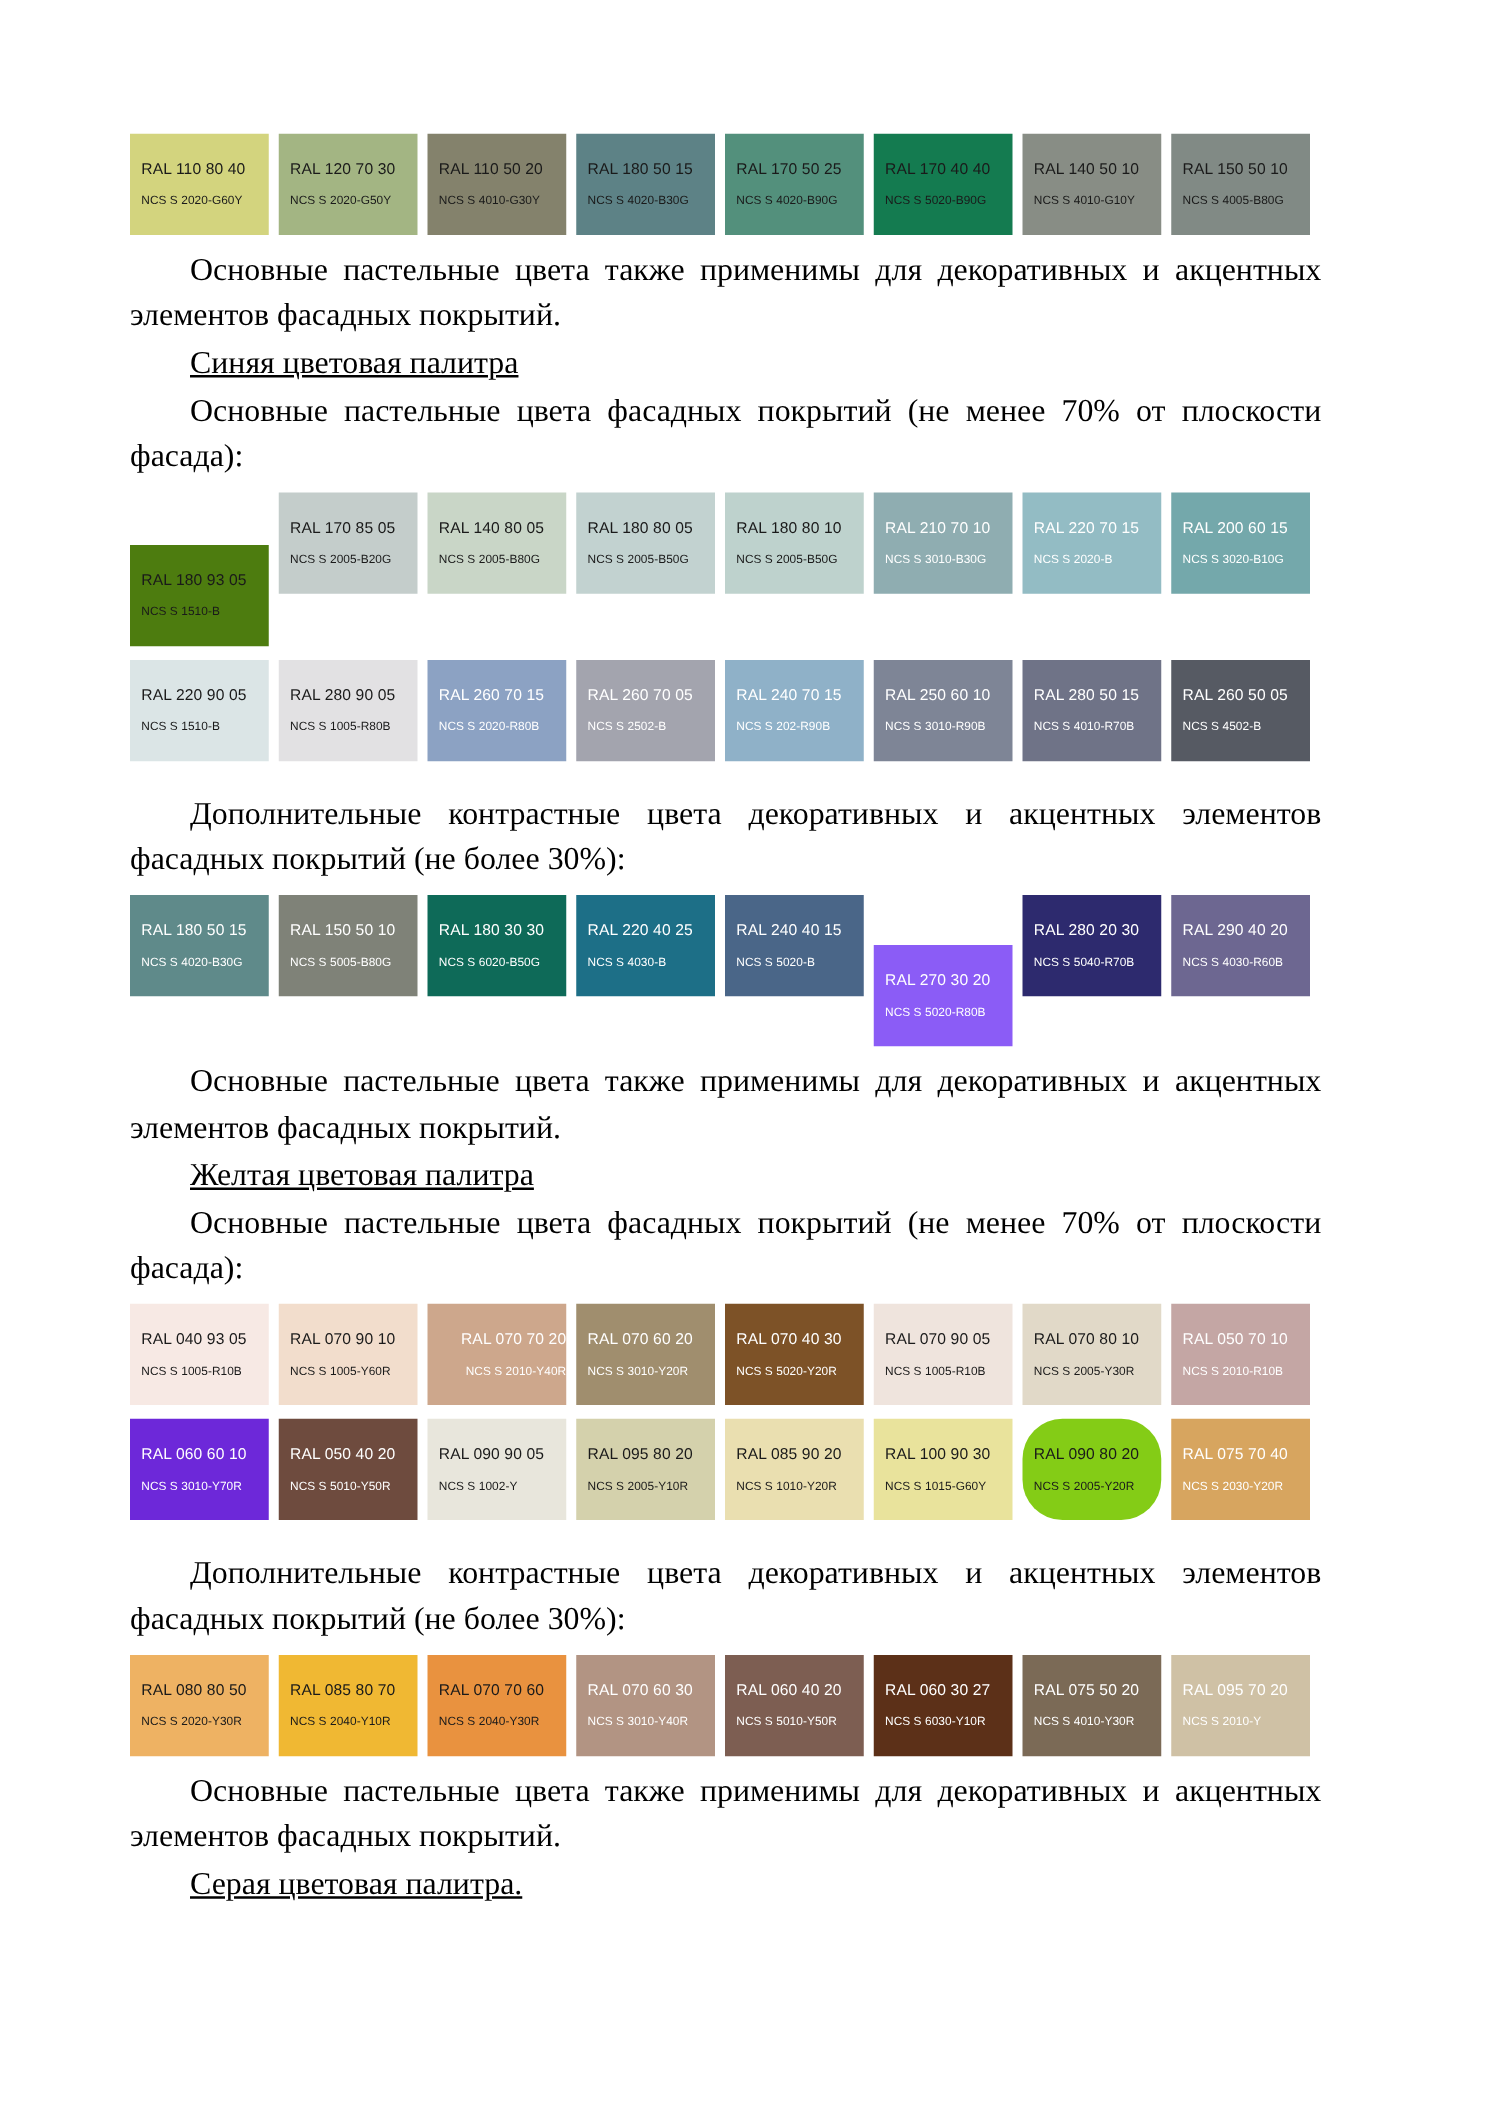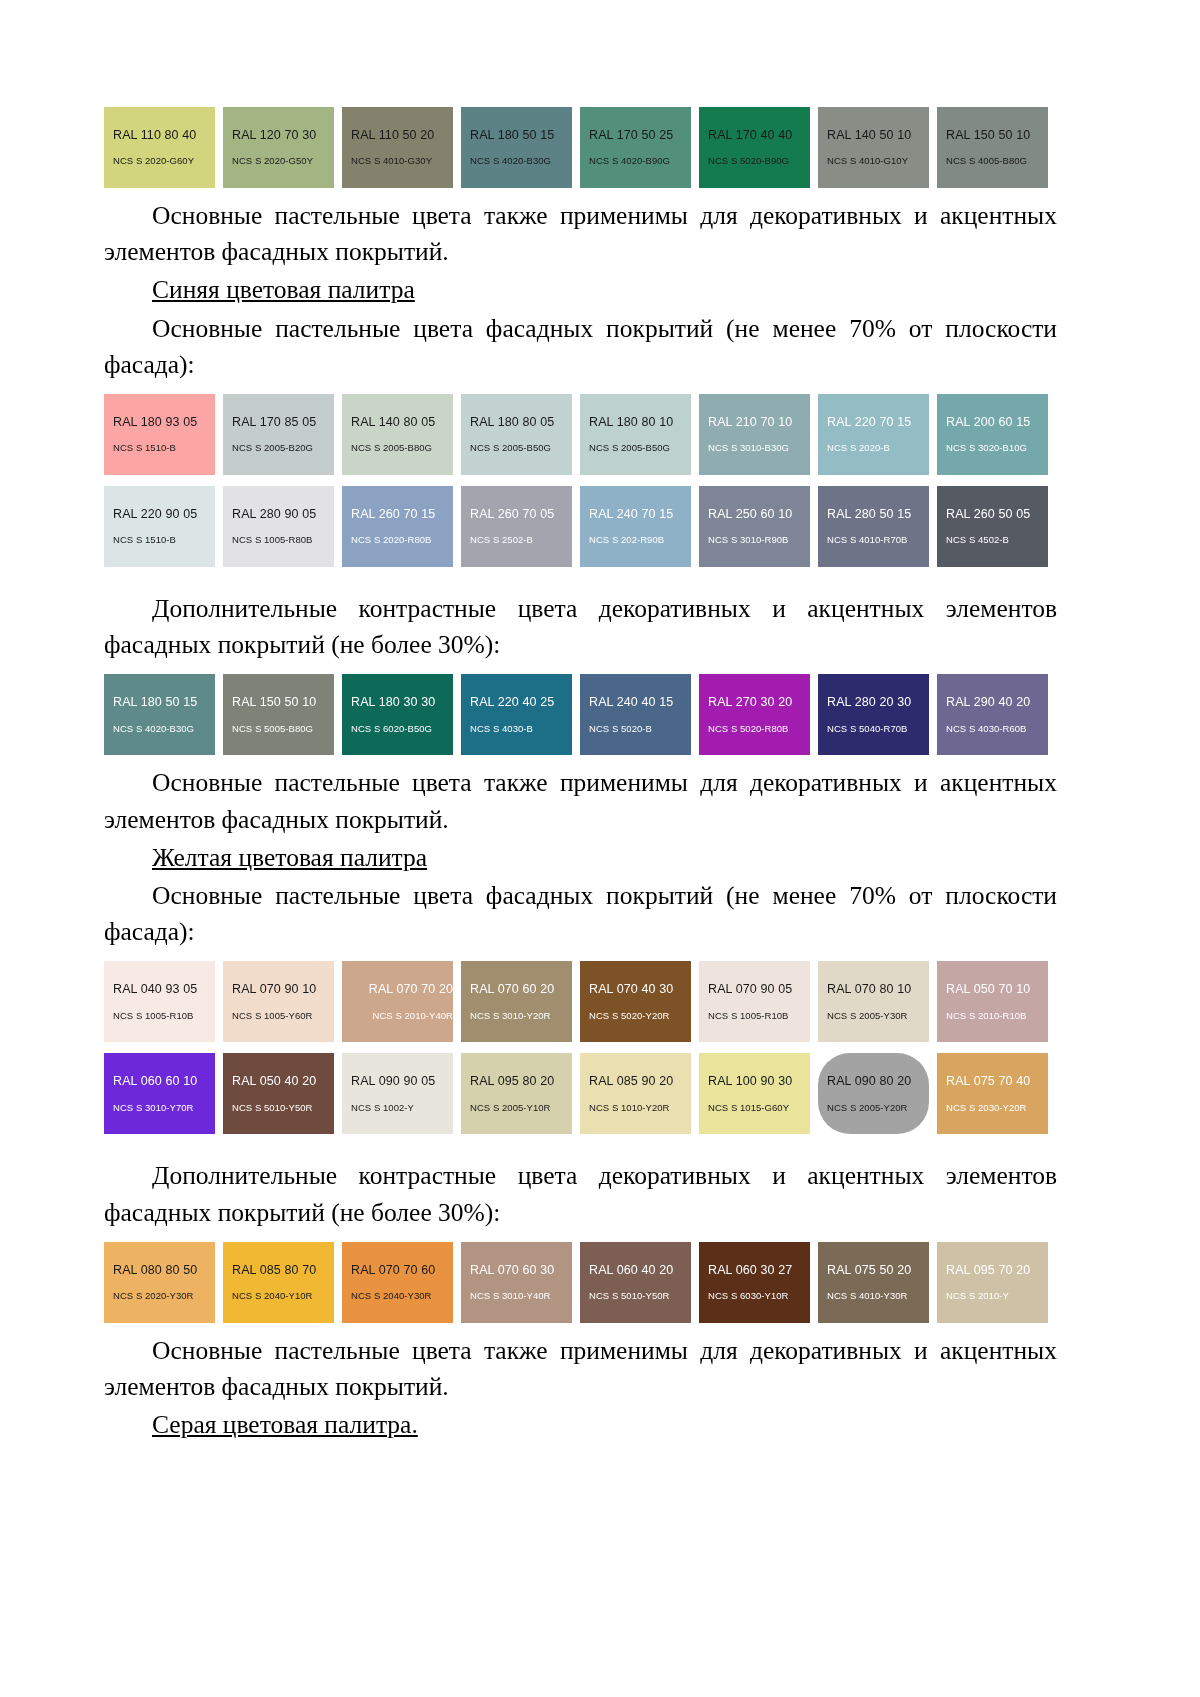--- a/index.html
+++ b/index.html
@@ -120,21 +120,21 @@
       </div>
     </div>
 
   <p class="body-text">Основные пастельные цвета также применимы для декоративных и акцентных элементов фасадных покрытий.</p>
 
   <div class="heading-underline"><span class="u">Синяя цветовая палитра</span></div>
 
   <p class="body-text">Основные пастельные цвета фасадных покрытий (не менее 70% от плоскости фасада):</p>
 
   <div class="swatch-row" id="row-bluep-0">
-      <div class="swatch light" style="background: #fca5a5;">
+      <div class="swatch light" style="background: #4d7c0f; margin-top: 42px;">
         <div class="ral">RAL 180 93 05</div>
         <div class="ncs">NCS S 1510-B</div>
       </div>
       <div class="swatch light" style="background: rgb(196, 205, 203);">
         <div class="ral">RAL 170 85 05</div>
         <div class="ncs">NCS S 2005-B20G</div>
       </div>
       <div class="swatch light" style="background: rgb(201, 214, 199);">
         <div class="ral">RAL 140 80 05</div>
         <div class="ncs">NCS S 2005-B80G</div>
@@ -213,21 +213,21 @@
         <div class="ncs">NCS S 6020-B50G</div>
       </div>
       <div class="swatch dark" style="background: rgb(29, 111, 135);">
         <div class="ral">RAL 220 40 25</div>
         <div class="ncs">NCS S 4030-B</div>
       </div>
       <div class="swatch dark" style="background: rgb(74, 102, 136);">
         <div class="ral">RAL 240 40 15</div>
         <div class="ncs">NCS S 5020-B</div>
       </div>
-      <div class="swatch dark" style="background: #a21caf;">
+      <div class="swatch dark" style="background: #8b5cf6; margin-top: 40px;">
         <div class="ral">RAL 270 30 20</div>
         <div class="ncs">NCS S 5020-R80B</div>
       </div>
       <div class="swatch dark" style="background: rgb(45, 42, 110);">
         <div class="ral">RAL 280 20 30</div>
         <div class="ncs">NCS S 5040-R70B</div>
       </div>
       <div class="swatch dark" style="background: rgb(109, 103, 145);">
         <div class="ral">RAL 290 40 20</div>
         <div class="ncs">NCS S 4030-R60B</div>
@@ -292,21 +292,21 @@
         <div class="ncs">NCS S 2005-Y10R</div>
       </div>
       <div class="swatch light" style="background: rgb(234, 223, 176);">
         <div class="ral">RAL 085 90 20</div>
         <div class="ncs">NCS S 1010-Y20R</div>
       </div>
       <div class="swatch light" style="background: rgb(233, 227, 156);">
         <div class="ral">RAL 100 90 30</div>
         <div class="ncs">NCS S 1015-G60Y</div>
       </div>
-      <div class="swatch light" style="background: #a3a3a3; border-radius: 32px;">
+      <div class="swatch light" style="background: #84cc16; border-radius: 32px;">
         <div class="ral">RAL 090 80 20</div>
         <div class="ncs">NCS S 2005-Y20R</div>
       </div>
       <div class="swatch dark" style="background: rgb(215, 165, 95); justify-content: center;">
         <div class="ral">RAL 075 70 40</div>
         <div class="ncs">NCS S 2030-Y20R</div>
       </div>
     </div>
 
   <div class="gap-block"></div>

